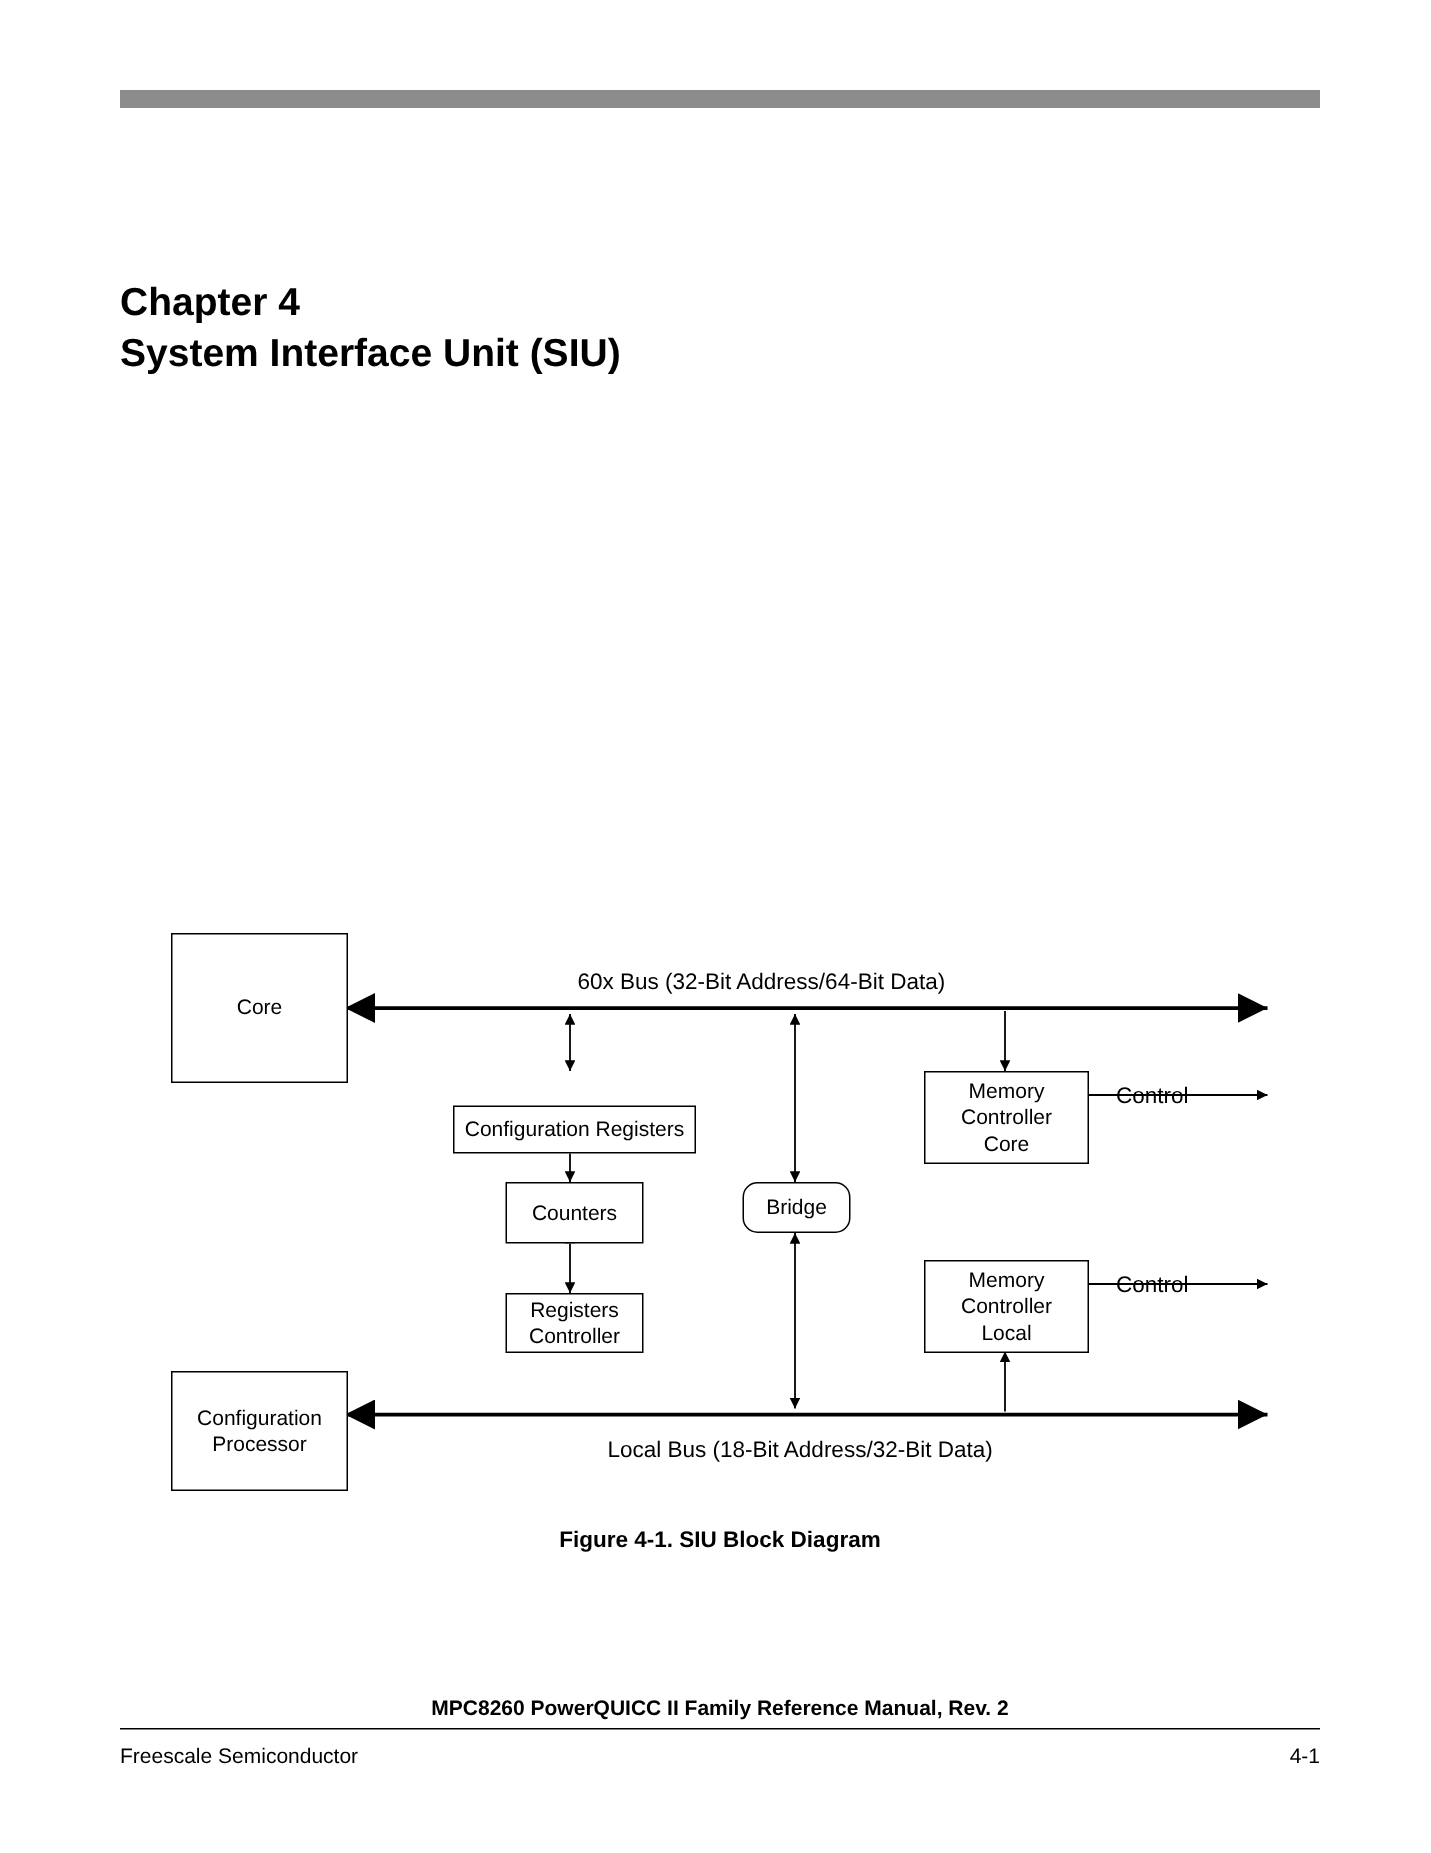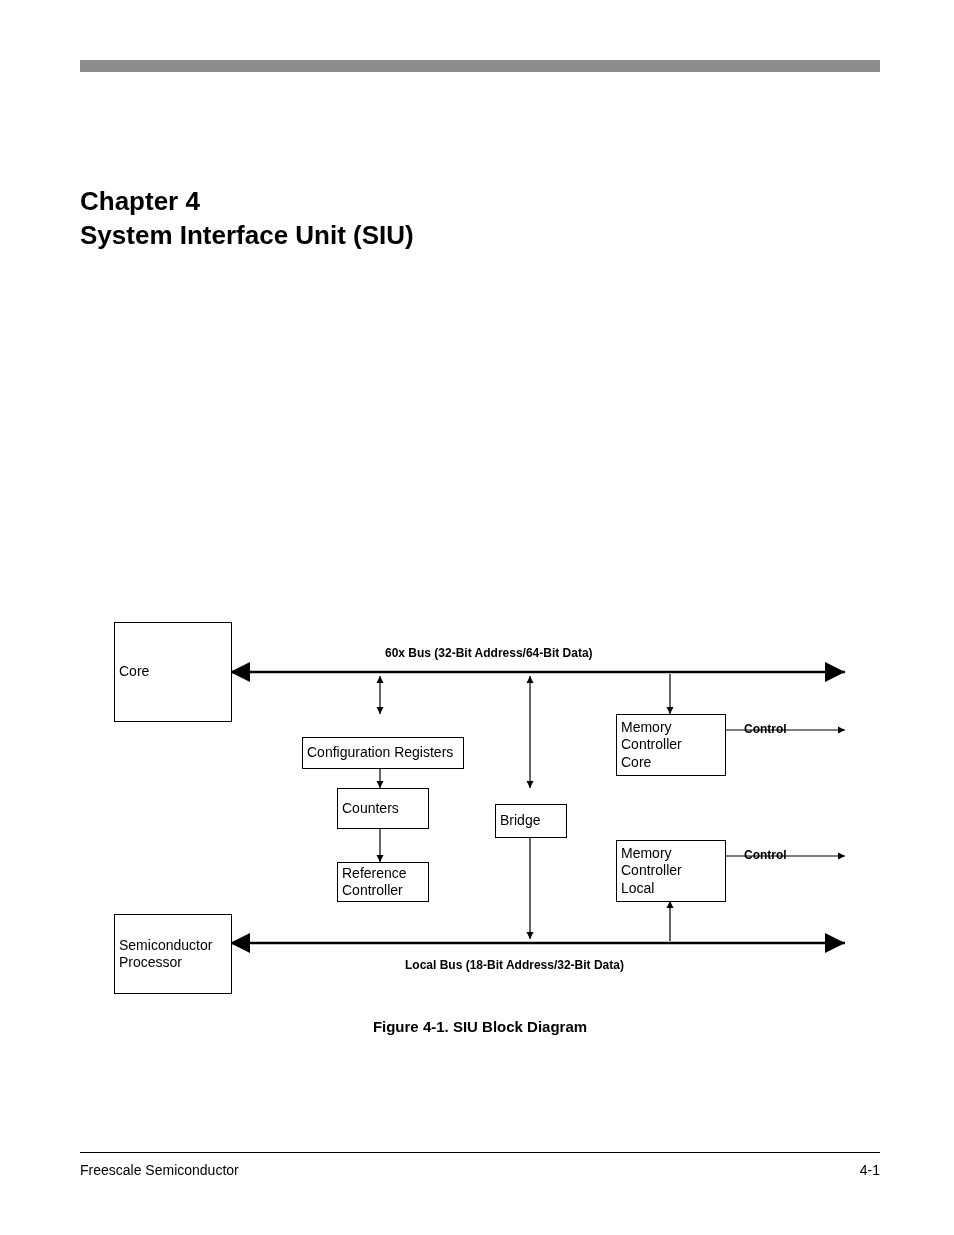--- a/index.html
+++ b/index.html
@@ -40,30 +40,29 @@
   }
   .box {
     position: absolute;
     border: 1px solid #000;
     background: #fff;
     font-size: 14px;
     text-align: center;
     display: flex;
     flex-direction: column;
     justify-content: center;
-    align-items: flex-start;
+    align-items: center;
     line-height: 1.25;
     padding: 4px;
     box-sizing: border-box;
   }
   .label {
     position: absolute;
-    font-size: 12px;
+    font-size: 15px;
     white-space: nowrap;
-    font-weight: bold;
   }
   .fig-caption {
     position: absolute;
     width: 800px;
     left: 80px;
     top: 1018px;
     text-align: center;
     font-weight: bold;
     font-size: 15px;
   }
@@ -149,38 +148,38 @@
     </svg>
 
     <span class="label" style="left:305px; top:28px;">60x Bus (32-Bit Address/64-Bit Data)</span>
     <span class="label" style="left:305px; top:340px;margin-left:20px;">Local Bus (18-Bit Address/32-Bit Data)</span>
 
     <div class="box" style="left:34px; top:4px; width:118px; height:100px;">
       <span>Core</span>
     </div>
 
     <div class="box" style="left:34px; top:296px; width:118px; height:80px;">
-      <span>Semiconductor</span>
+      <span>Configuration</span>
       <span>Processor</span>
     </div>
 
     <div class="box" style="left:222px; top:96px; width:162px; height:32px;margin-top:23px;">
       <span>Configuration Registers</span>
     </div>
 
     <div class="box" style="left:257px; top:170px; width:92px; height:41px;">
       <span>Counters</span>
     </div>
 
     <div class="box" style="left:257px; top:244px; width:92px; height:40px;">
-      <span>Reference</span>
+      <span>Registers</span>
       <span>Controller</span>
     </div>
 
-    <div class="box" style="left:415px; top:186px; width:72px; height:34px;">
+    <div class="box" style="left:415px; top:170px; width:72px; height:34px;border-radius:10px;">
       <span>Bridge</span>
     </div>
 
     <div class="box" style="left:536px; top:96px; width:110px; height:62px;">
       <span>Memory</span>
       <span>Controller</span>
       <span>Core</span>
     </div>
 
     <div class="box" style="left:536px; top:222px; width:110px; height:62px;">
@@ -189,17 +188,18 @@
       <span>Local</span>
     </div>
 
     <span class="label" style="left:664px; top:104px;">Control</span>
     <span class="label" style="left:664px; top:230px;">Control</span>
 
   </div>
 
   <div class="fig-caption">Figure 4-1. SIU Block Diagram</div>
 
+  <div class="footer-title">MPC8260 PowerQUICC II Family Reference Manual, Rev. 2</div>
   <div class="footer-rule"></div>
   <div class="footer-left">Freescale Semiconductor</div>
   <div class="footer-right">4-1</div>
 
 </div>
 
 </body></html>

